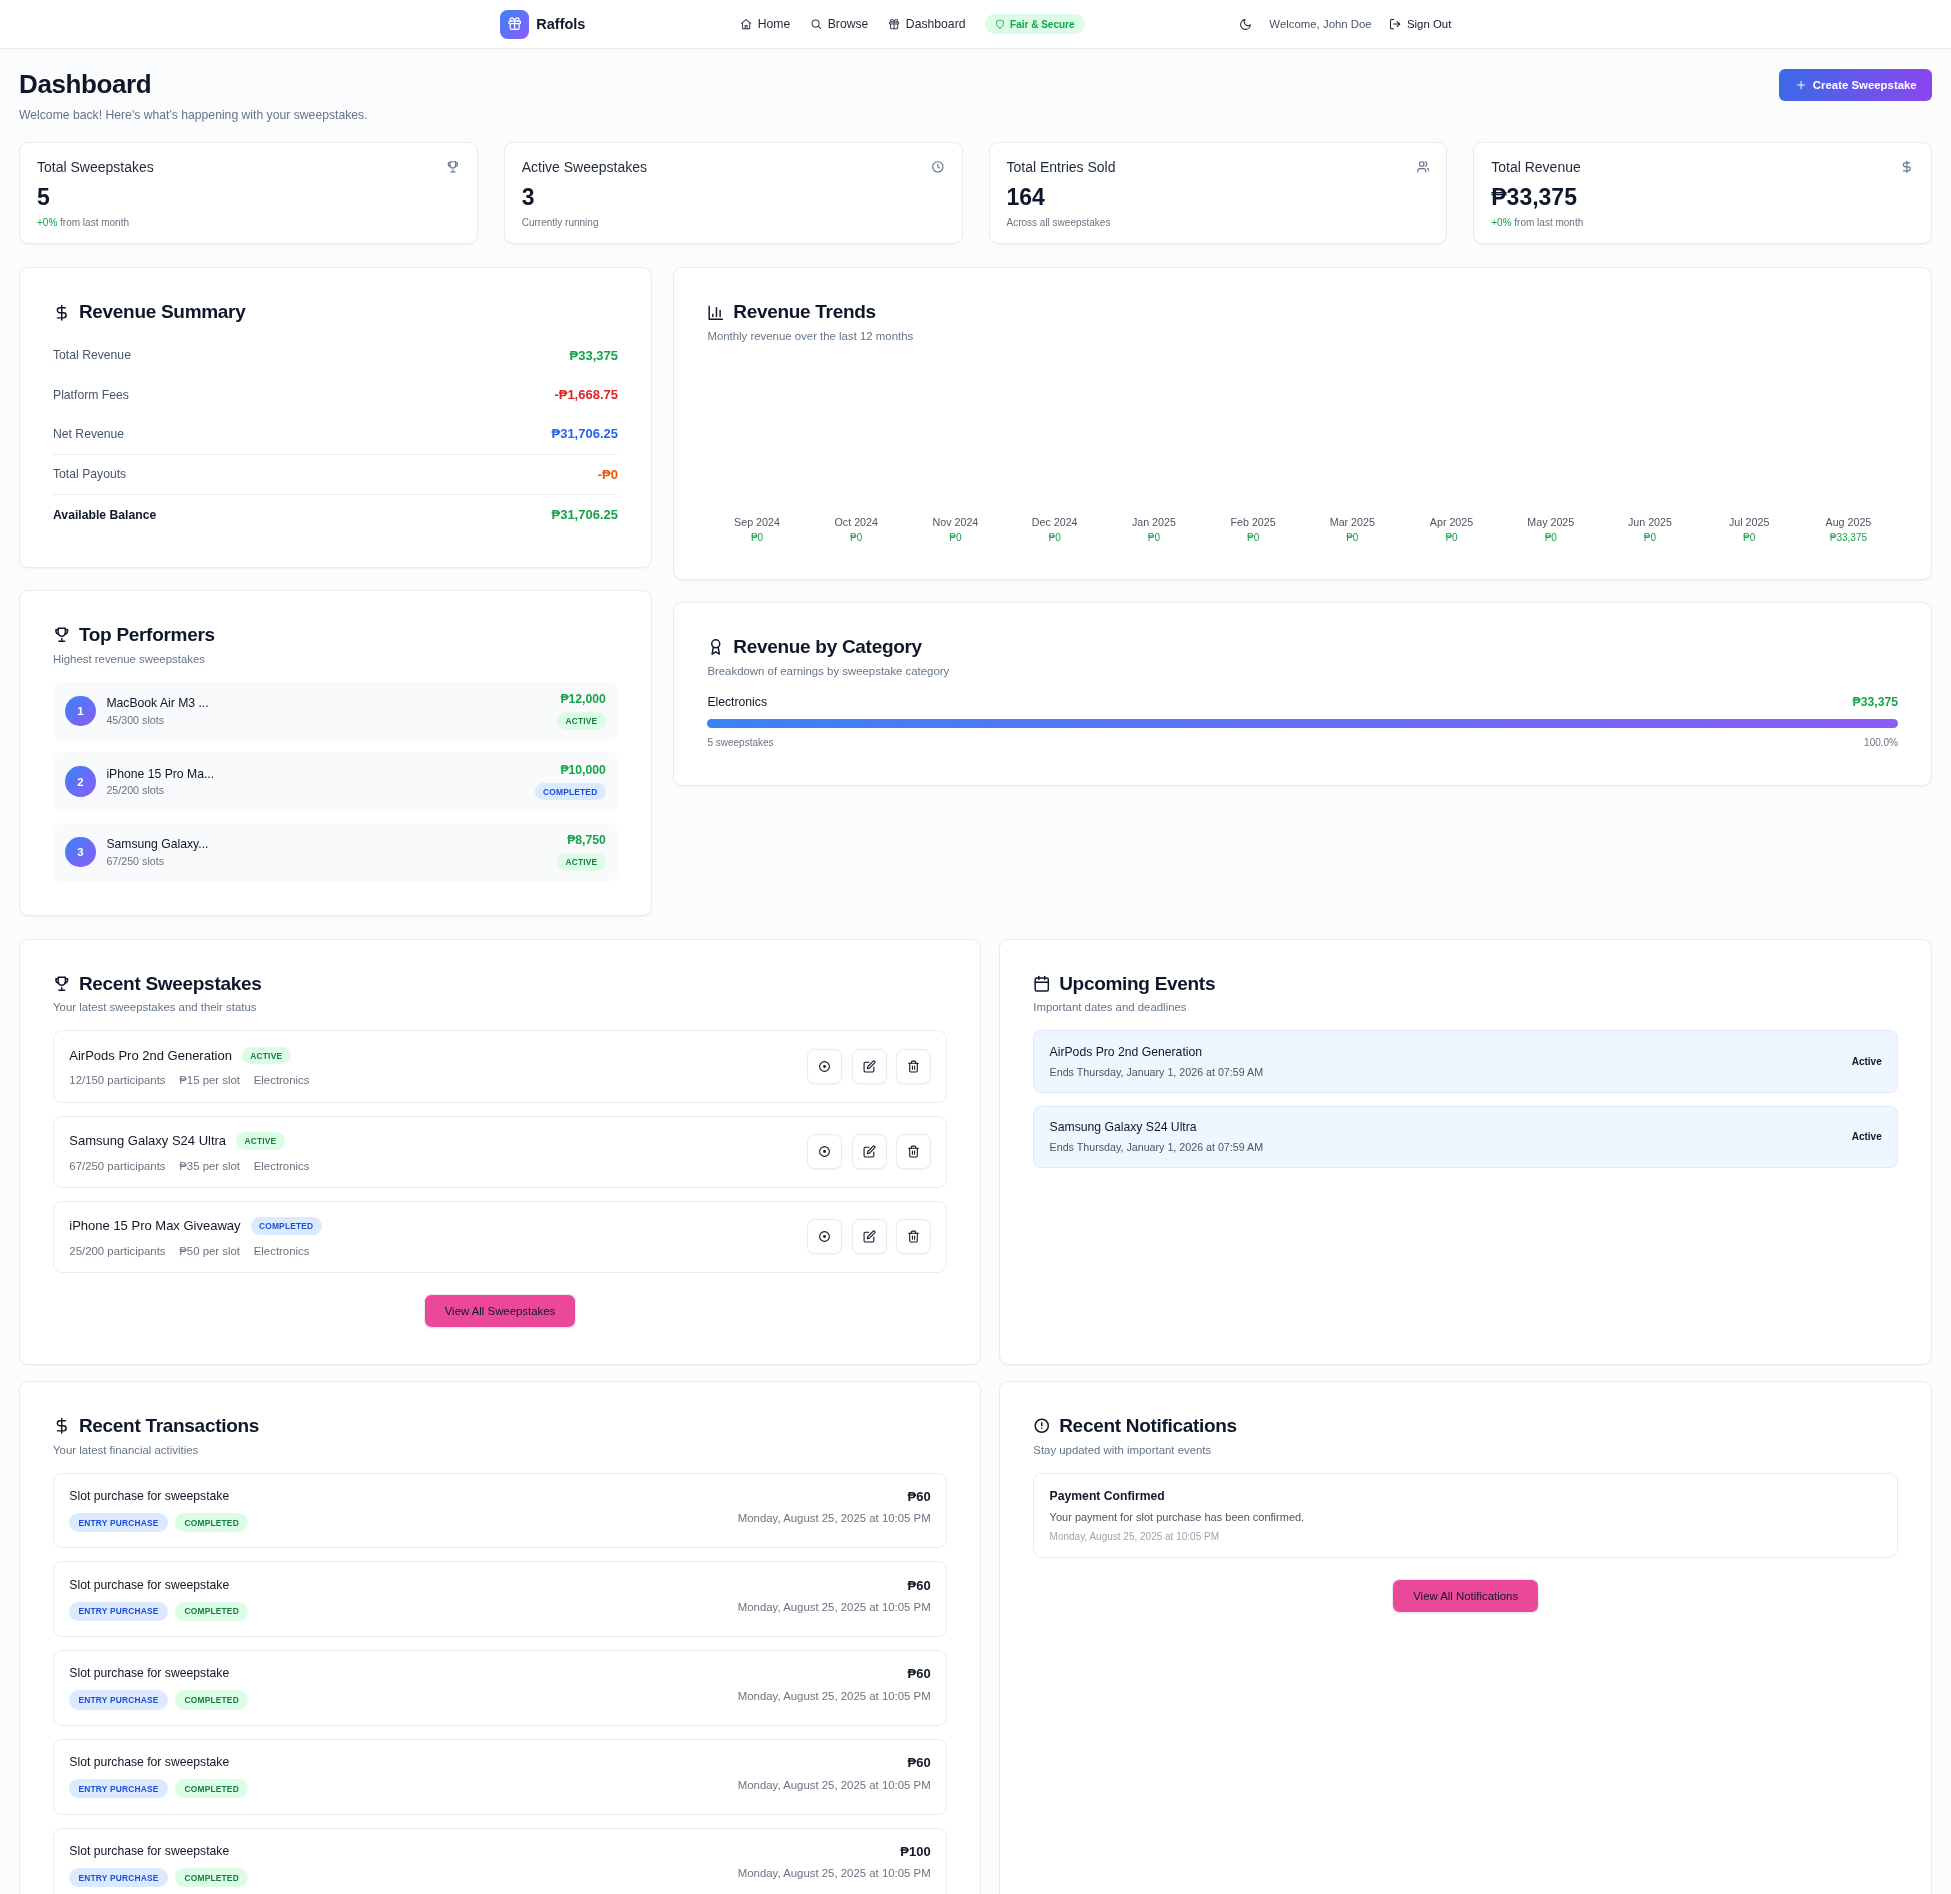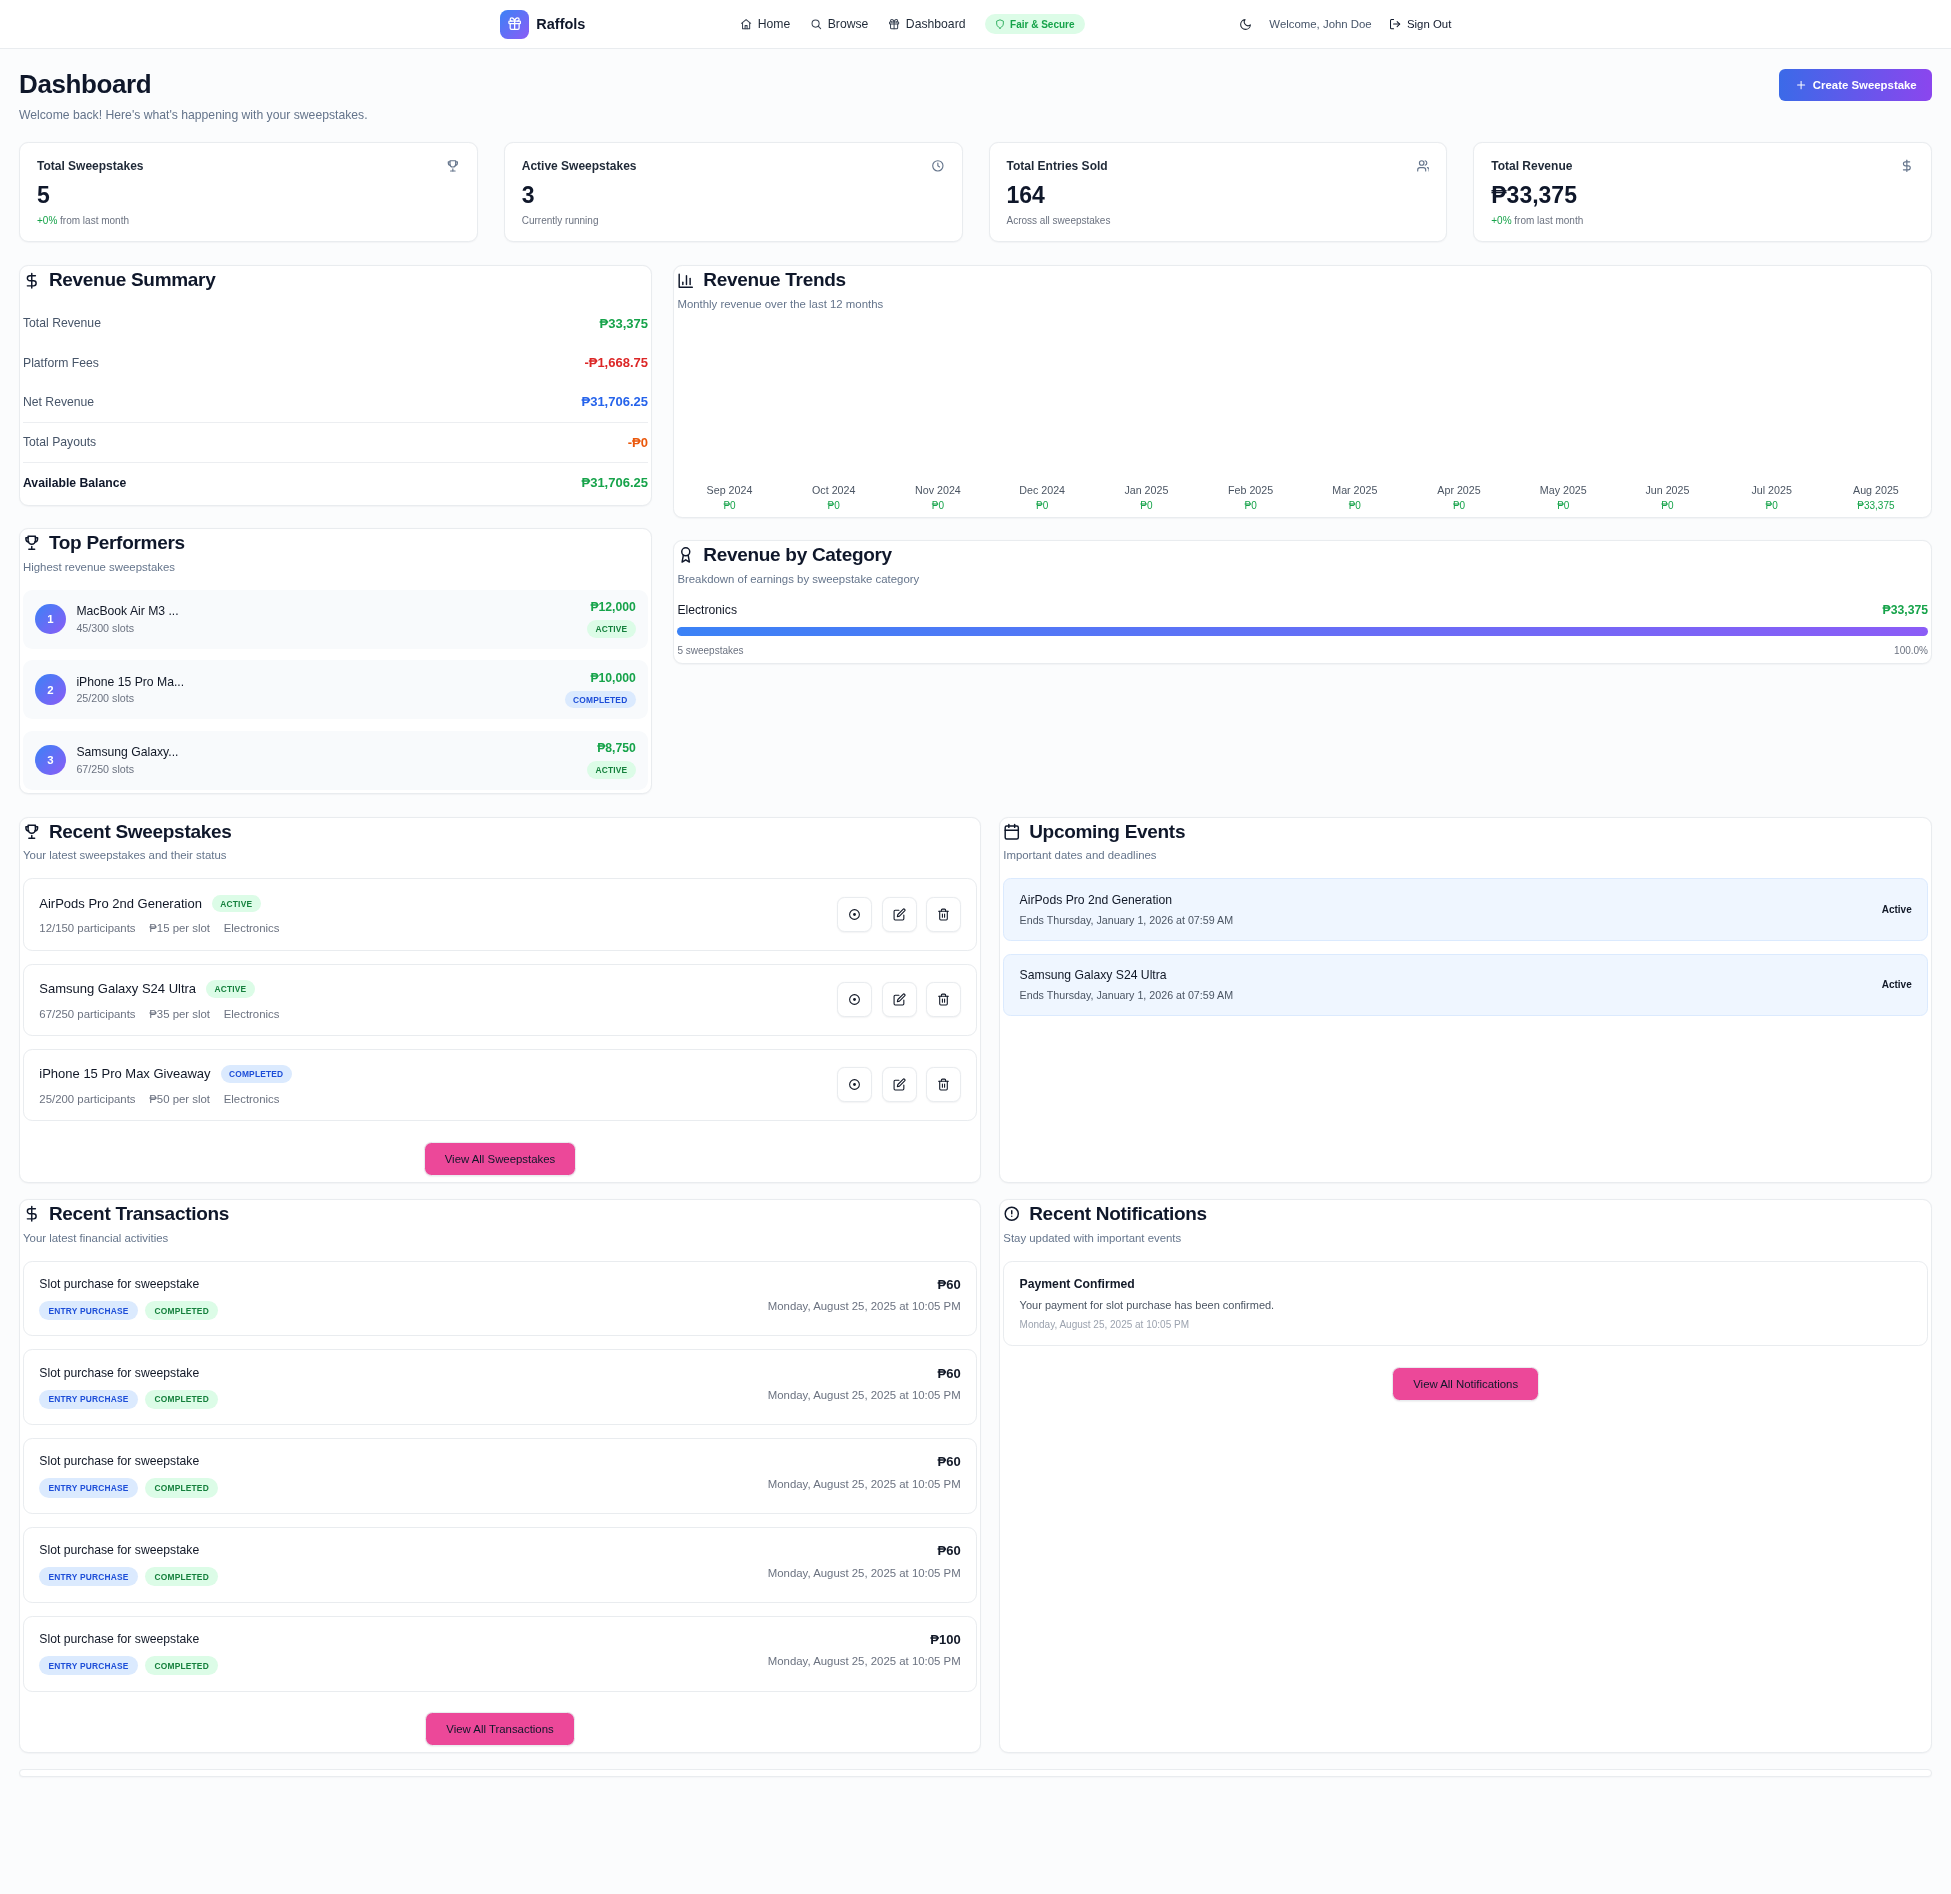--- a/index.html
+++ b/index.html
@@ -32,28 +32,28 @@
     background:none; border:none; cursor:pointer; }
 
   
   .main { padding:20px 19px 13.7px; }
   .page-head { display:flex; justify-content:space-between; align-items:flex-start; margin-bottom:20px; }
   .page-title { font-size:26px; font-weight:700; letter-spacing:-0.4px; }
   .page-sub { font-size:12.2px; color:#64748b; margin-top:8.4px; }
   .create-btn { display:flex; align-items:center; gap:6.1px; border:none; cursor:pointer;
     background:linear-gradient(90deg,#3b6ae8,#8b46ee); color:#fff; font-size:11.4px; font-weight:600;
     padding:10px 15.3px; border-radius:6.1px; font-family:inherit; }
-  .card { background:#fff; border:0.8px solid #e9ecef; border-radius:9.2px; padding:3px;
+  .card { background:#fff; border:0.8px solid #e9ecef; border-radius:9.2px; padding:33px;
     box-shadow:0 0.8px 1.5px rgba(16,24,40,.04); }
 
   
   .stats-grid { display:grid; grid-template-columns:repeat(4,1fr); gap:26px; margin-bottom:23px; }
   .stat-card { padding:15.3px 17px; }
   .stat-top { display:flex; justify-content:space-between; align-items:center; }
-  .stat-label { font-size:12px; font-weight:700; color:#1f2937; }
+  .stat-label { font-size:14px; font-weight:400; color:#1f2937; }
   .stat-icon { font-size:13.7px; color:#64748b; }
   .stat-value { font-size:23px; font-weight:700; margin-top:9.2px; }
   .stat-sub { font-size:10px; color:#6b7280; margin-top:6.1px; }
   .stat-sub .accent { color:#16a34a; }
 
   .section-title { display:flex; align-items:center; gap:8.4px; font-size:19px; font-weight:700; letter-spacing:-0.3px; }
   .section-title .sico { font-size:17.5px; color:#0f172a; }
   .section-sub { font-size:11.4px; color:#64748b; margin-top:6.9px; }
 
   .row2 { display:grid; grid-template-columns:633px 1fr; gap:21.4px; margin-bottom:23px; align-items:start; }

